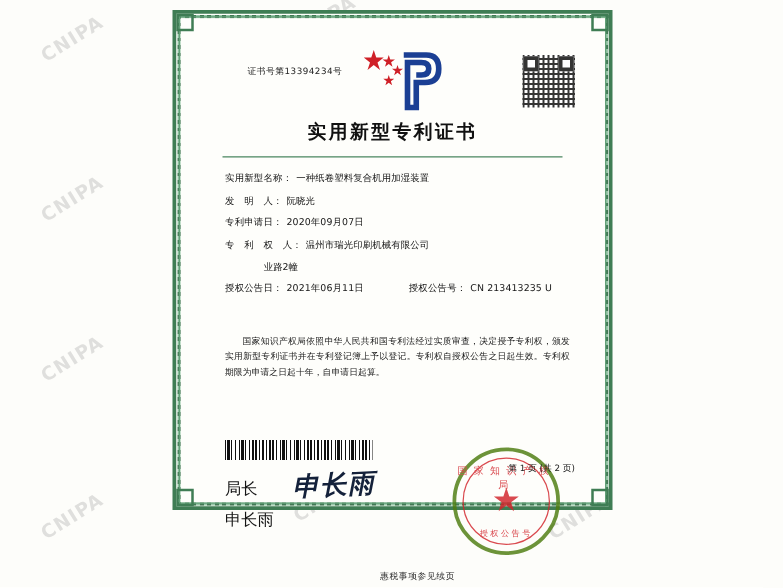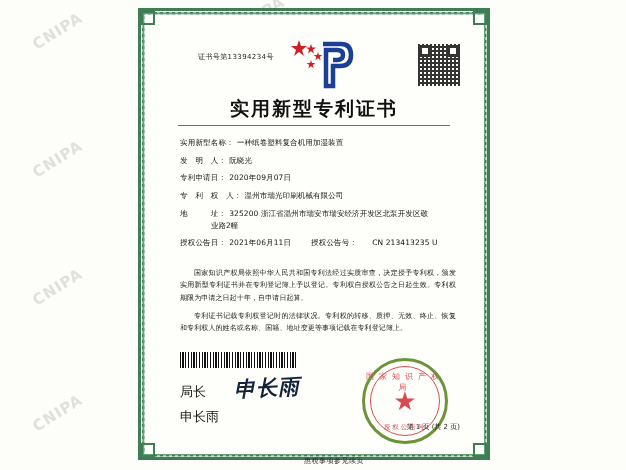--- a/index.html
+++ b/index.html
@@ -22,21 +22,21 @@
     width: 626px; height: 470px;
     background: #fdfdfa;
   }
 
   
   .cert-sheet {
     position: absolute;
     left: 138px;
     top: 8px;
     width: 352px;
-    height: 452px;
+    height: 400px;
     background: #fefefb;
     box-sizing: border-box;
   }
   .border-outer {
     position: absolute;
     left: 0; top: 0; right: 0; bottom: 0;
     border: 3px solid #3f7d54;
     box-sizing: border-box;
   }
   .border-inner {
@@ -124,21 +124,21 @@
   }
   .emblem svg { display: block; }
 
   .cert-title {
     position: absolute;
     left: 0; right: 0;
     top: 74px;
     text-align: center;
     font-family: "DejaVu Serif", "Liberation Serif", serif;
     font-weight: bold;
-    font-size: 19px;
+    font-size: 15px;
     letter-spacing: 2px;
     color: #111;
   }
   .title-rule {
     position: absolute;
     left: 26px; right: 26px;
     top: 103px;
     height: 1px;
     background: #4a8660;
   }
@@ -165,22 +165,21 @@
   }
   .field-value {
     margin-left: 3px;
     letter-spacing: .1px;
   }
   .field-row.two .field-group {
     display: flex;
     align-items: baseline;
   }
   .field-row.two .field-group.second {
-    margin-left: 20px;
-    gap: 12px;
+    margin-left: 36px;
   }
   .addr-value {
     margin-left: 3px;
     letter-spacing: .1px;
   }
   .addr-second-line {
     margin-left: 31px;
     margin-top: 2px;
   }
 
@@ -380,43 +379,38 @@
           <span class="field-label">专利申请日：</span>
           <span class="field-value">2020年09月07日</span>
         </div>
 
         <div class="field-row">
           <span class="field-label">专　利　权　人：</span>
           <span class="field-value">温州市瑞光印刷机械有限公司</span>
         </div>
 
         <div class="field-row" style="display:block;">
-          <div style="display:flex; align-items:baseline;">
-            <span class="field-label">地　　　址：</span>
-            <span class="addr-value">325200 浙江省温州市瑞安市瑞安经济开发区北泵开发区敬</span>
-          </div>
           <div class="addr-second-line">业路2幢</div>
         </div>
 
         <div class="field-row two" style="margin-top:2px;">
           <span class="field-group">
             <span class="field-label">授权公告日：</span>
             <span class="field-value">2021年06月11日</span>
           </span>
           <span class="field-group second">
             <span class="field-label">授权公告号：</span>
             <span class="field-value">CN 213413235 U</span>
           </span>
         </div>
 
       </div>
 
       <div class="paragraphs">
         <p>国家知识产权局依照中华人民共和国专利法经过实质审查，决定授予专利权，颁发实用新型专利证书并在专利登记簿上予以登记。专利权自授权公告之日起生效。专利权期限为申请之日起十年，自申请日起算。</p>
-        <p>专利证书记载专利权登记时的法律状况。专利权的转移、质押、无效、终止、恢复和专利权人的姓名或名称、国籍、地址变更等事项记载在专利登记簿上。</p>
       </div>
 
       <div class="barcode"></div>
 
       <div class="sig-block">
         <div>局长</div>
         <div>申长雨</div>
       </div>
       <div class="sig-script">申长雨</div>
 

